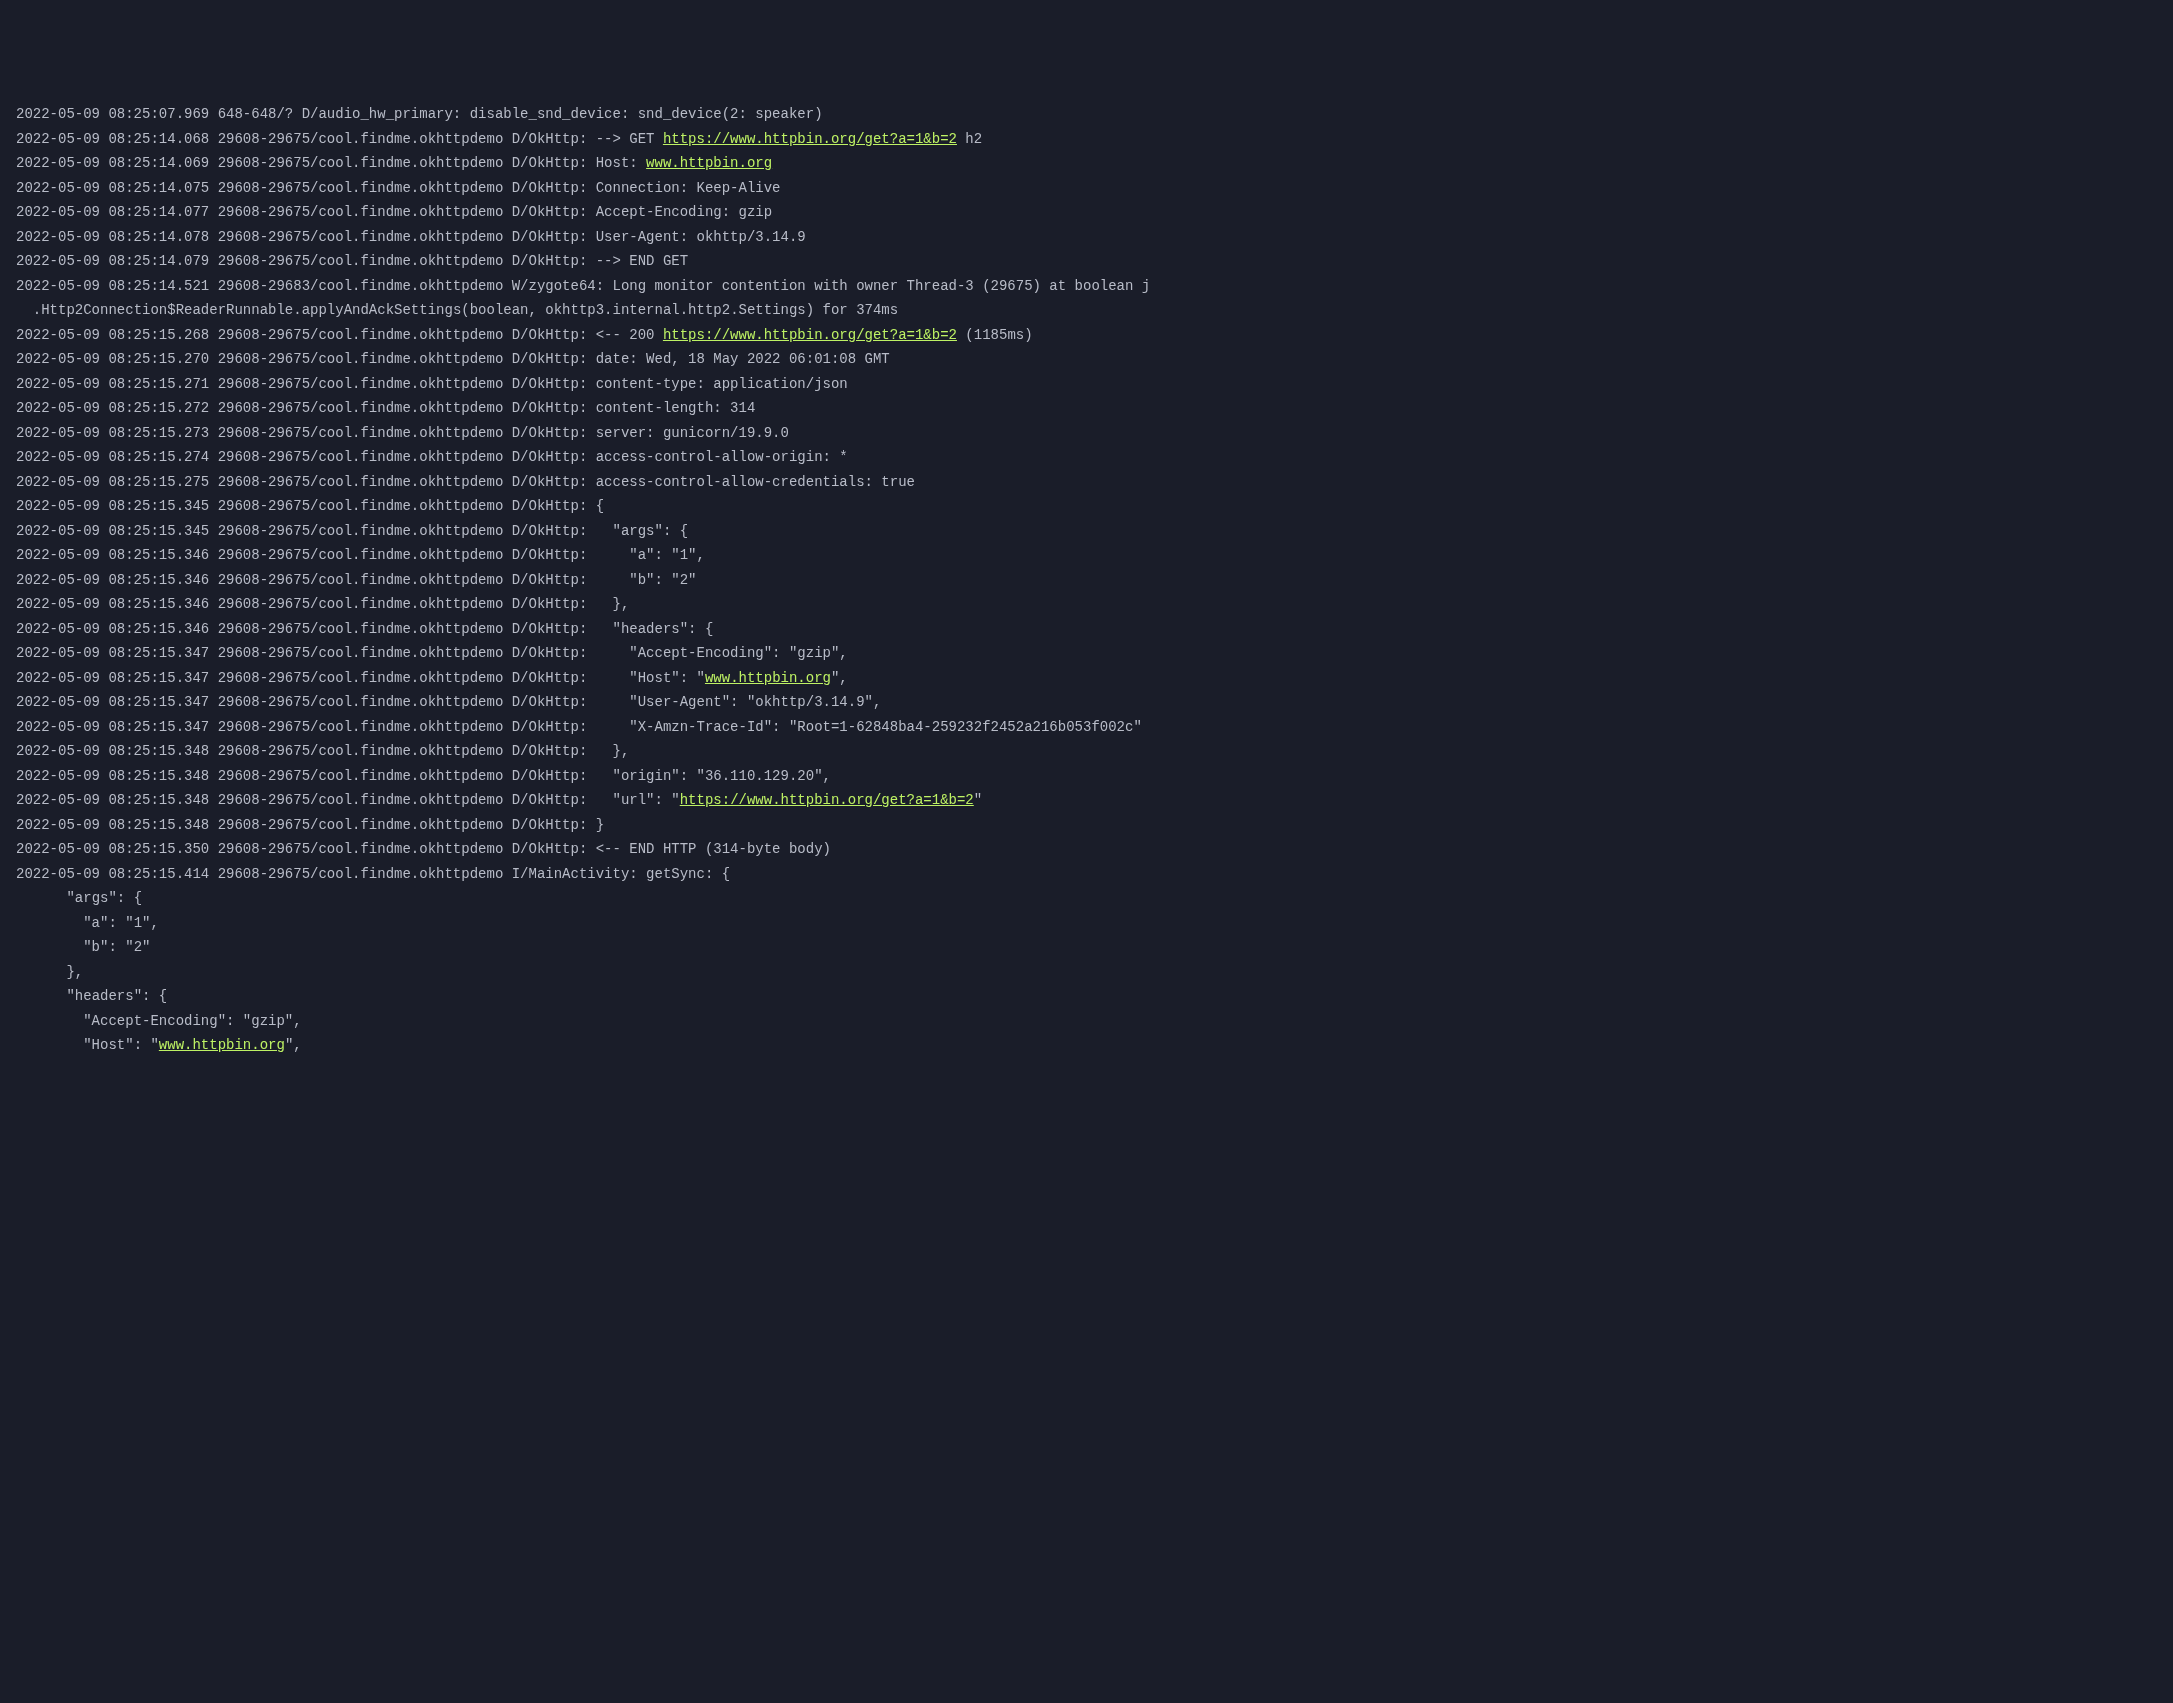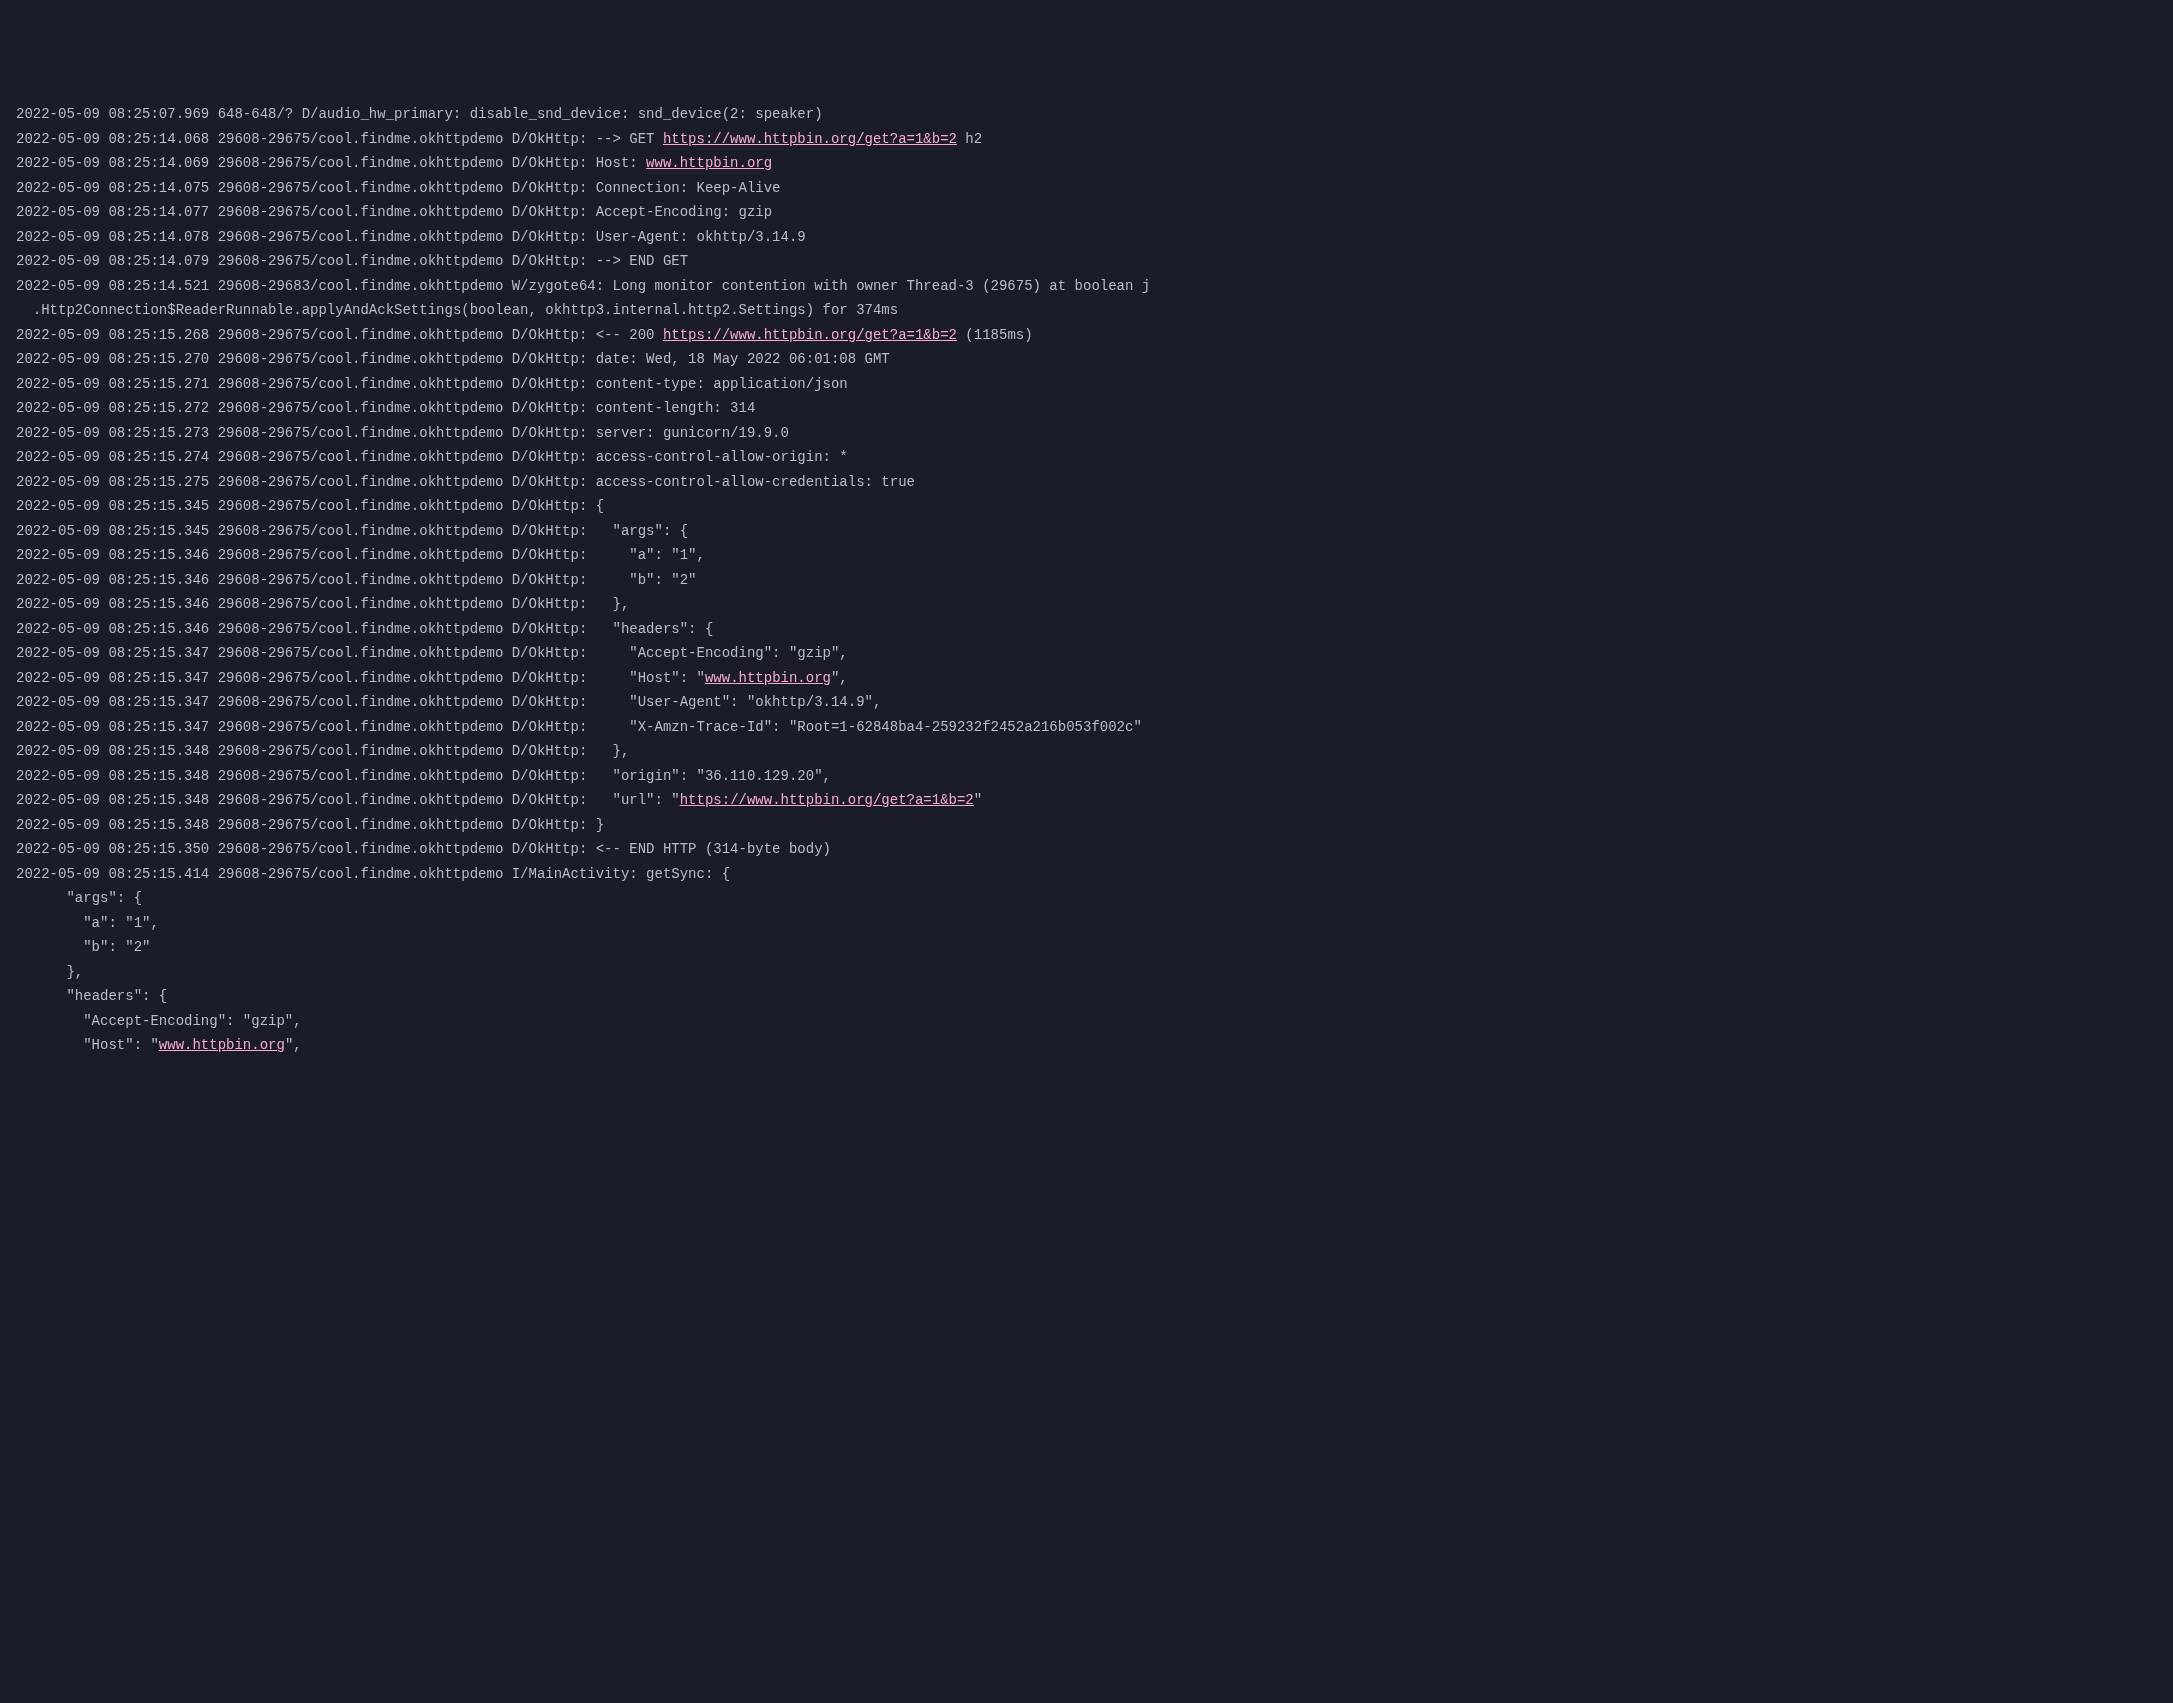--- a/index.html
+++ b/index.html
@@ -19,21 +19,21 @@
     }
     .log-container {
       width: 100%;
     }
     .log-line {
       display: block;
       white-space: pre-wrap;
       word-break: break-all;
     }
     a.log-link {
-      color: #f9a8d4;
+      color: #bef264;
       text-decoration: underline;
     }
   </style>
 </head>
 <body>
 
 
 
 <div class="log-container" id="log-container"><div class="log-line"><span>2022-05-09 08:25:07.969 648-648/? D/audio_hw_primary: disable_snd_device: snd_device(2: speaker)</span></div><div class="log-line"><span>2022-05-09 08:25:14.068 29608-29675/cool.findme.okhttpdemo D/OkHttp: --&gt; GET </span><a class="log-link" href="#">https://www.httpbin.org/get?a=1&amp;b=2</a><span> h2</span></div><div class="log-line"><span>2022-05-09 08:25:14.069 29608-29675/cool.findme.okhttpdemo D/OkHttp: Host: </span><a class="log-link" href="#">www.httpbin.org</a></div><div class="log-line"><span>2022-05-09 08:25:14.075 29608-29675/cool.findme.okhttpdemo D/OkHttp: Connection: Keep-Alive</span></div><div class="log-line"><span>2022-05-09 08:25:14.077 29608-29675/cool.findme.okhttpdemo D/OkHttp: Accept-Encoding: gzip</span></div><div class="log-line"><span>2022-05-09 08:25:14.078 29608-29675/cool.findme.okhttpdemo D/OkHttp: User-Agent: okhttp/3.14.9</span></div><div class="log-line"><span>2022-05-09 08:25:14.079 29608-29675/cool.findme.okhttpdemo D/OkHttp: --&gt; END GET</span></div><div class="log-line"><span>2022-05-09 08:25:14.521 29608-29683/cool.findme.okhttpdemo W/zygote64: Long monitor contention with owner Thread-3 (29675) at boolean j</span></div><div class="log-line"><span>  .Http2Connection$ReaderRunnable.applyAndAckSettings(boolean, okhttp3.internal.http2.Settings) for 374ms</span></div><div class="log-line"><span>2022-05-09 08:25:15.268 29608-29675/cool.findme.okhttpdemo D/OkHttp: &lt;-- 200 </span><a class="log-link" href="#">https://www.httpbin.org/get?a=1&amp;b=2</a><span> (1185ms)</span></div><div class="log-line"><span>2022-05-09 08:25:15.270 29608-29675/cool.findme.okhttpdemo D/OkHttp: date: Wed, 18 May 2022 06:01:08 GMT</span></div><div class="log-line"><span>2022-05-09 08:25:15.271 29608-29675/cool.findme.okhttpdemo D/OkHttp: content-type: application/json</span></div><div class="log-line"><span>2022-05-09 08:25:15.272 29608-29675/cool.findme.okhttpdemo D/OkHttp: content-length: 314</span></div><div class="log-line"><span>2022-05-09 08:25:15.273 29608-29675/cool.findme.okhttpdemo D/OkHttp: server: gunicorn/19.9.0</span></div><div class="log-line"><span>2022-05-09 08:25:15.274 29608-29675/cool.findme.okhttpdemo D/OkHttp: access-control-allow-origin: *</span></div><div class="log-line"><span>2022-05-09 08:25:15.275 29608-29675/cool.findme.okhttpdemo D/OkHttp: access-control-allow-credentials: true</span></div><div class="log-line"><span>2022-05-09 08:25:15.345 29608-29675/cool.findme.okhttpdemo D/OkHttp: {</span></div><div class="log-line"><span>2022-05-09 08:25:15.345 29608-29675/cool.findme.okhttpdemo D/OkHttp:   "args": {</span></div><div class="log-line"><span>2022-05-09 08:25:15.346 29608-29675/cool.findme.okhttpdemo D/OkHttp:     "a": "1", </span></div><div class="log-line"><span>2022-05-09 08:25:15.346 29608-29675/cool.findme.okhttpdemo D/OkHttp:     "b": "2"</span></div><div class="log-line"><span>2022-05-09 08:25:15.346 29608-29675/cool.findme.okhttpdemo D/OkHttp:   }, </span></div><div class="log-line"><span>2022-05-09 08:25:15.346 29608-29675/cool.findme.okhttpdemo D/OkHttp:   "headers": {</span></div><div class="log-line"><span>2022-05-09 08:25:15.347 29608-29675/cool.findme.okhttpdemo D/OkHttp:     "Accept-Encoding": "gzip", </span></div><div class="log-line"><span>2022-05-09 08:25:15.347 29608-29675/cool.findme.okhttpdemo D/OkHttp:     "Host": "</span><a class="log-link" href="#">www.httpbin.org</a><span>", </span></div><div class="log-line"><span>2022-05-09 08:25:15.347 29608-29675/cool.findme.okhttpdemo D/OkHttp:     "User-Agent": "okhttp/3.14.9", </span></div><div class="log-line"><span>2022-05-09 08:25:15.347 29608-29675/cool.findme.okhttpdemo D/OkHttp:     "X-Amzn-Trace-Id": "Root=1-62848ba4-259232f2452a216b053f002c"</span></div><div class="log-line"><span>2022-05-09 08:25:15.348 29608-29675/cool.findme.okhttpdemo D/OkHttp:   }, </span></div><div class="log-line"><span>2022-05-09 08:25:15.348 29608-29675/cool.findme.okhttpdemo D/OkHttp:   "origin": "36.110.129.20", </span></div><div class="log-line"><span>2022-05-09 08:25:15.348 29608-29675/cool.findme.okhttpdemo D/OkHttp:   "url": "</span><a class="log-link" href="#">https://www.httpbin.org/get?a=1&amp;b=2</a><span>"</span></div><div class="log-line"><span>2022-05-09 08:25:15.348 29608-29675/cool.findme.okhttpdemo D/OkHttp: }</span></div><div class="log-line"><span>2022-05-09 08:25:15.350 29608-29675/cool.findme.okhttpdemo D/OkHttp: &lt;-- END HTTP (314-byte body)</span></div><div class="log-line"><span>2022-05-09 08:25:15.414 29608-29675/cool.findme.okhttpdemo I/MainActivity: getSync: {</span></div><div class="log-line"><span>      "args": {</span></div><div class="log-line"><span>        "a": "1", </span></div><div class="log-line"><span>        "b": "2"</span></div><div class="log-line"><span>      }, </span></div><div class="log-line"><span>      "headers": {</span></div><div class="log-line"><span>        "Accept-Encoding": "gzip", </span></div><div class="log-line"><span>        "Host": "</span><a class="log-link" href="#">www.httpbin.org</a><span>", </span></div></div>
 

